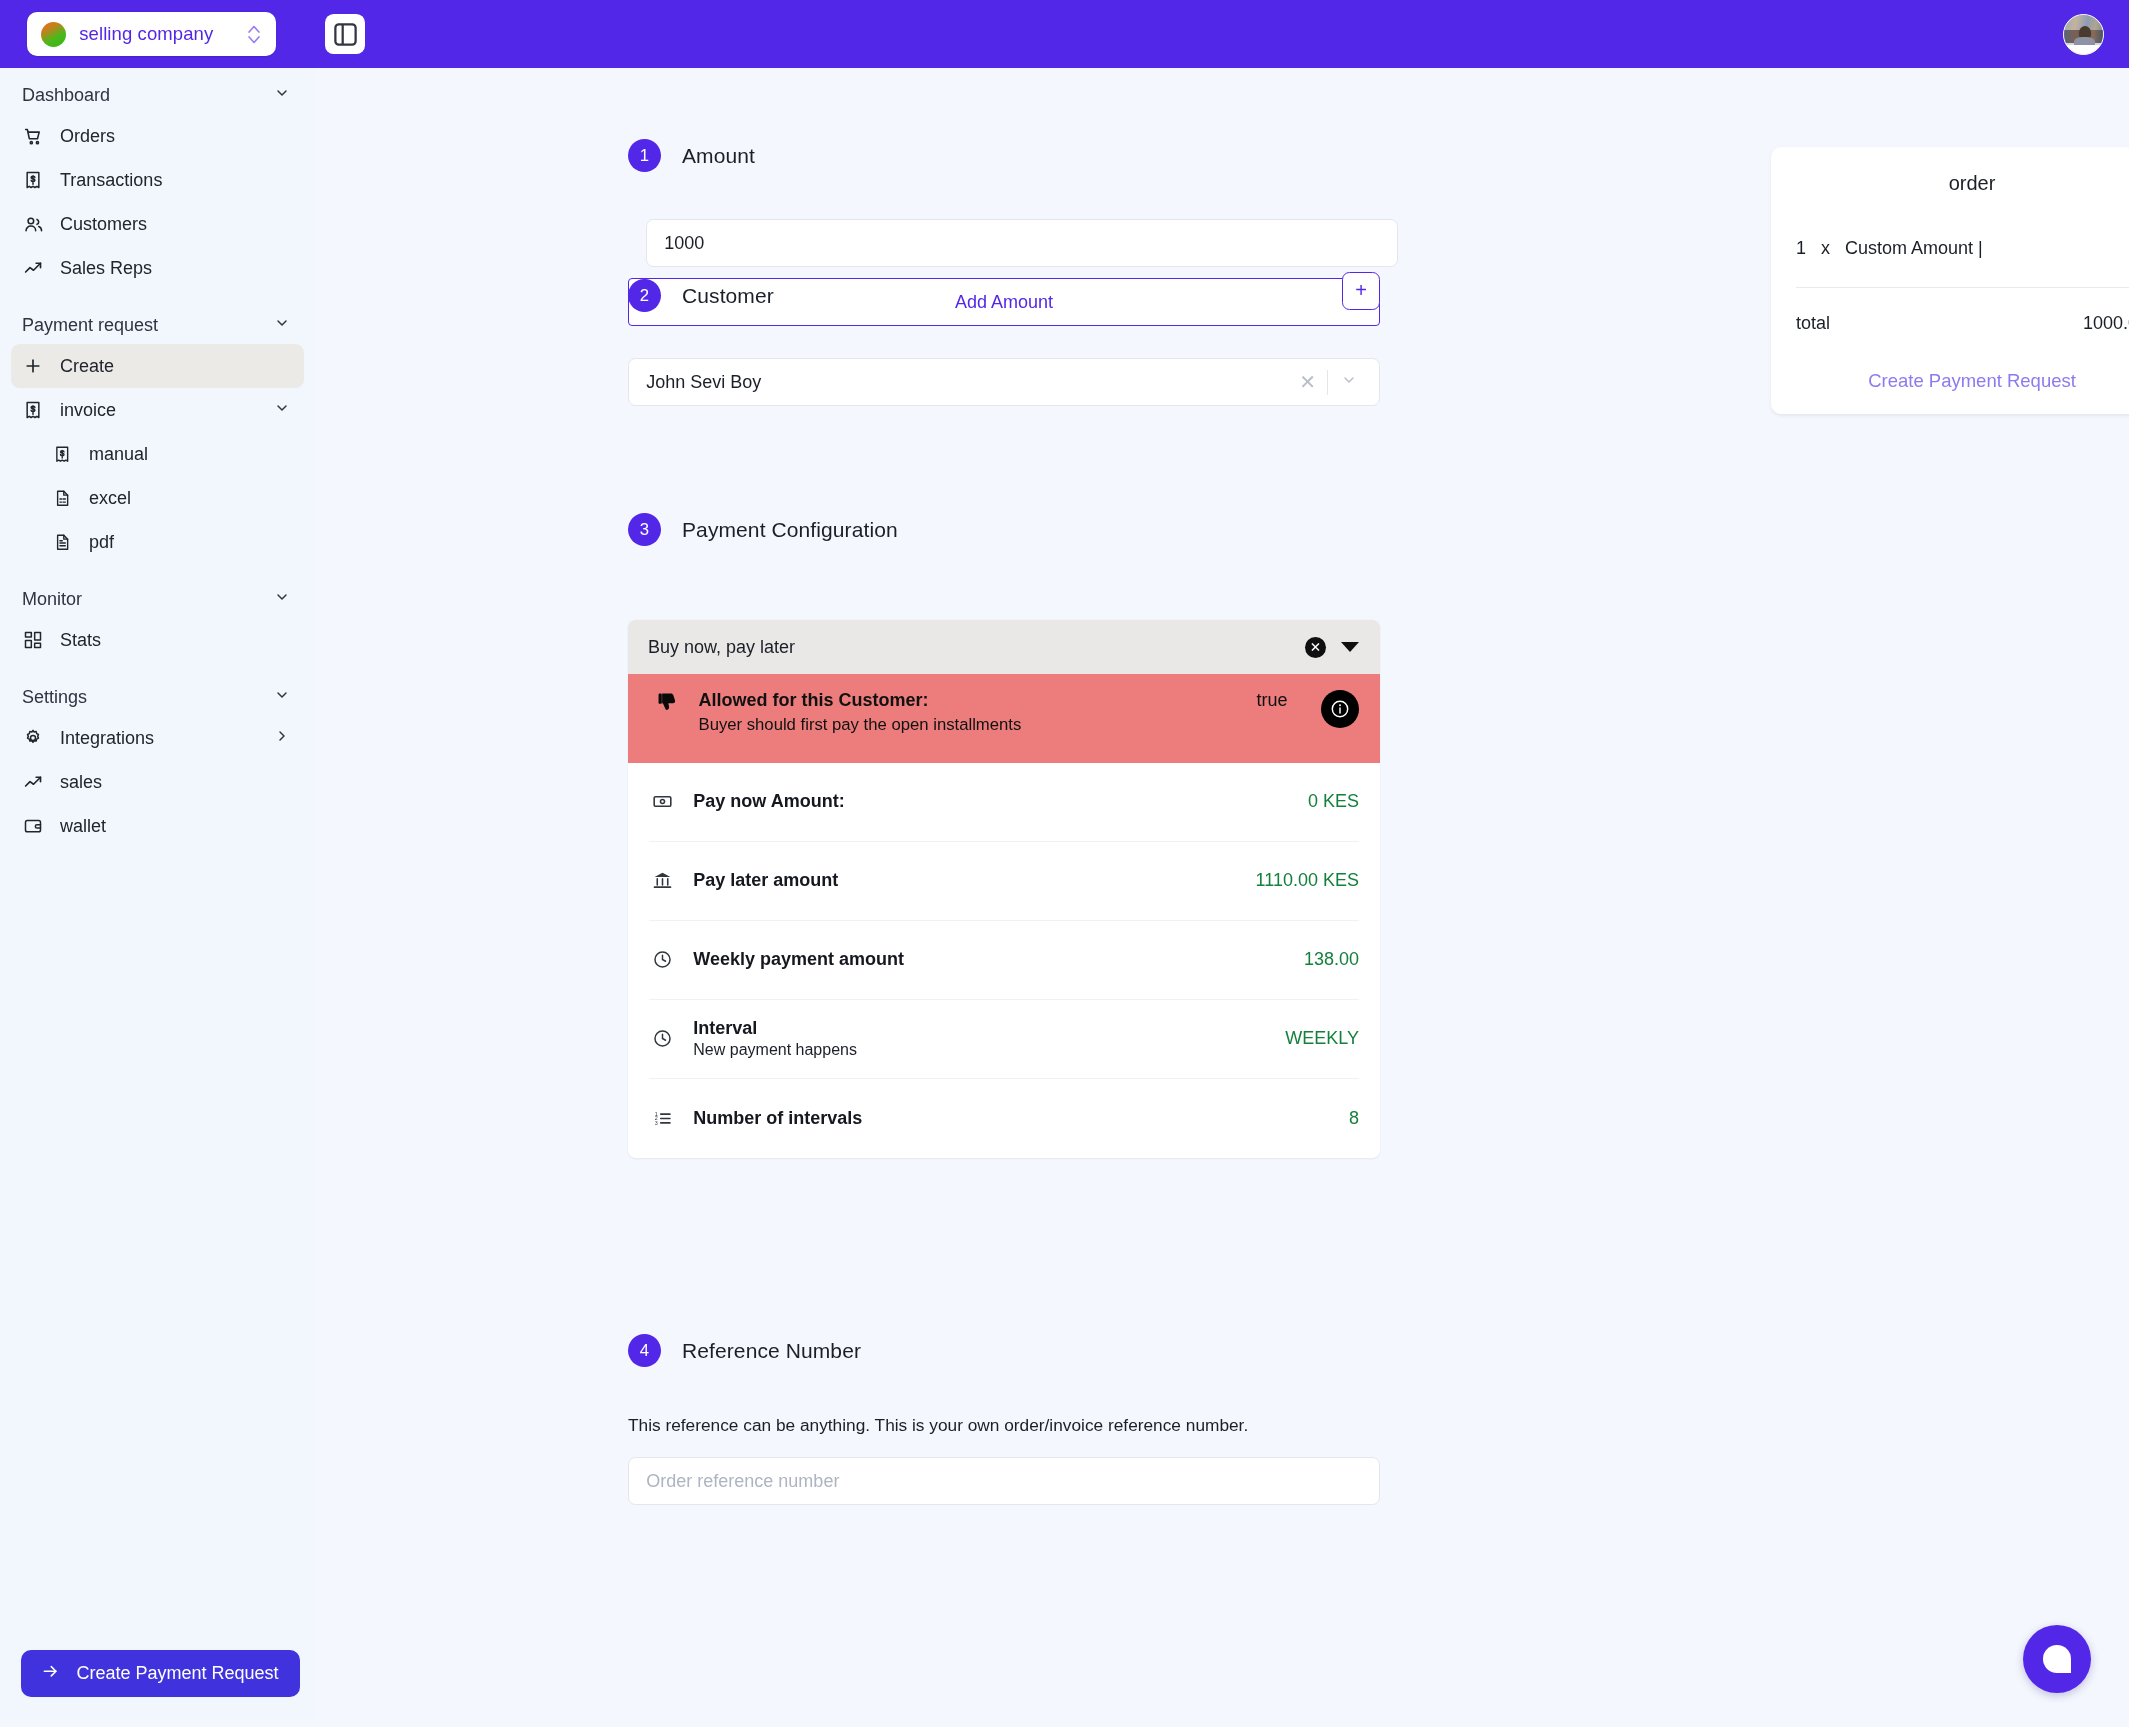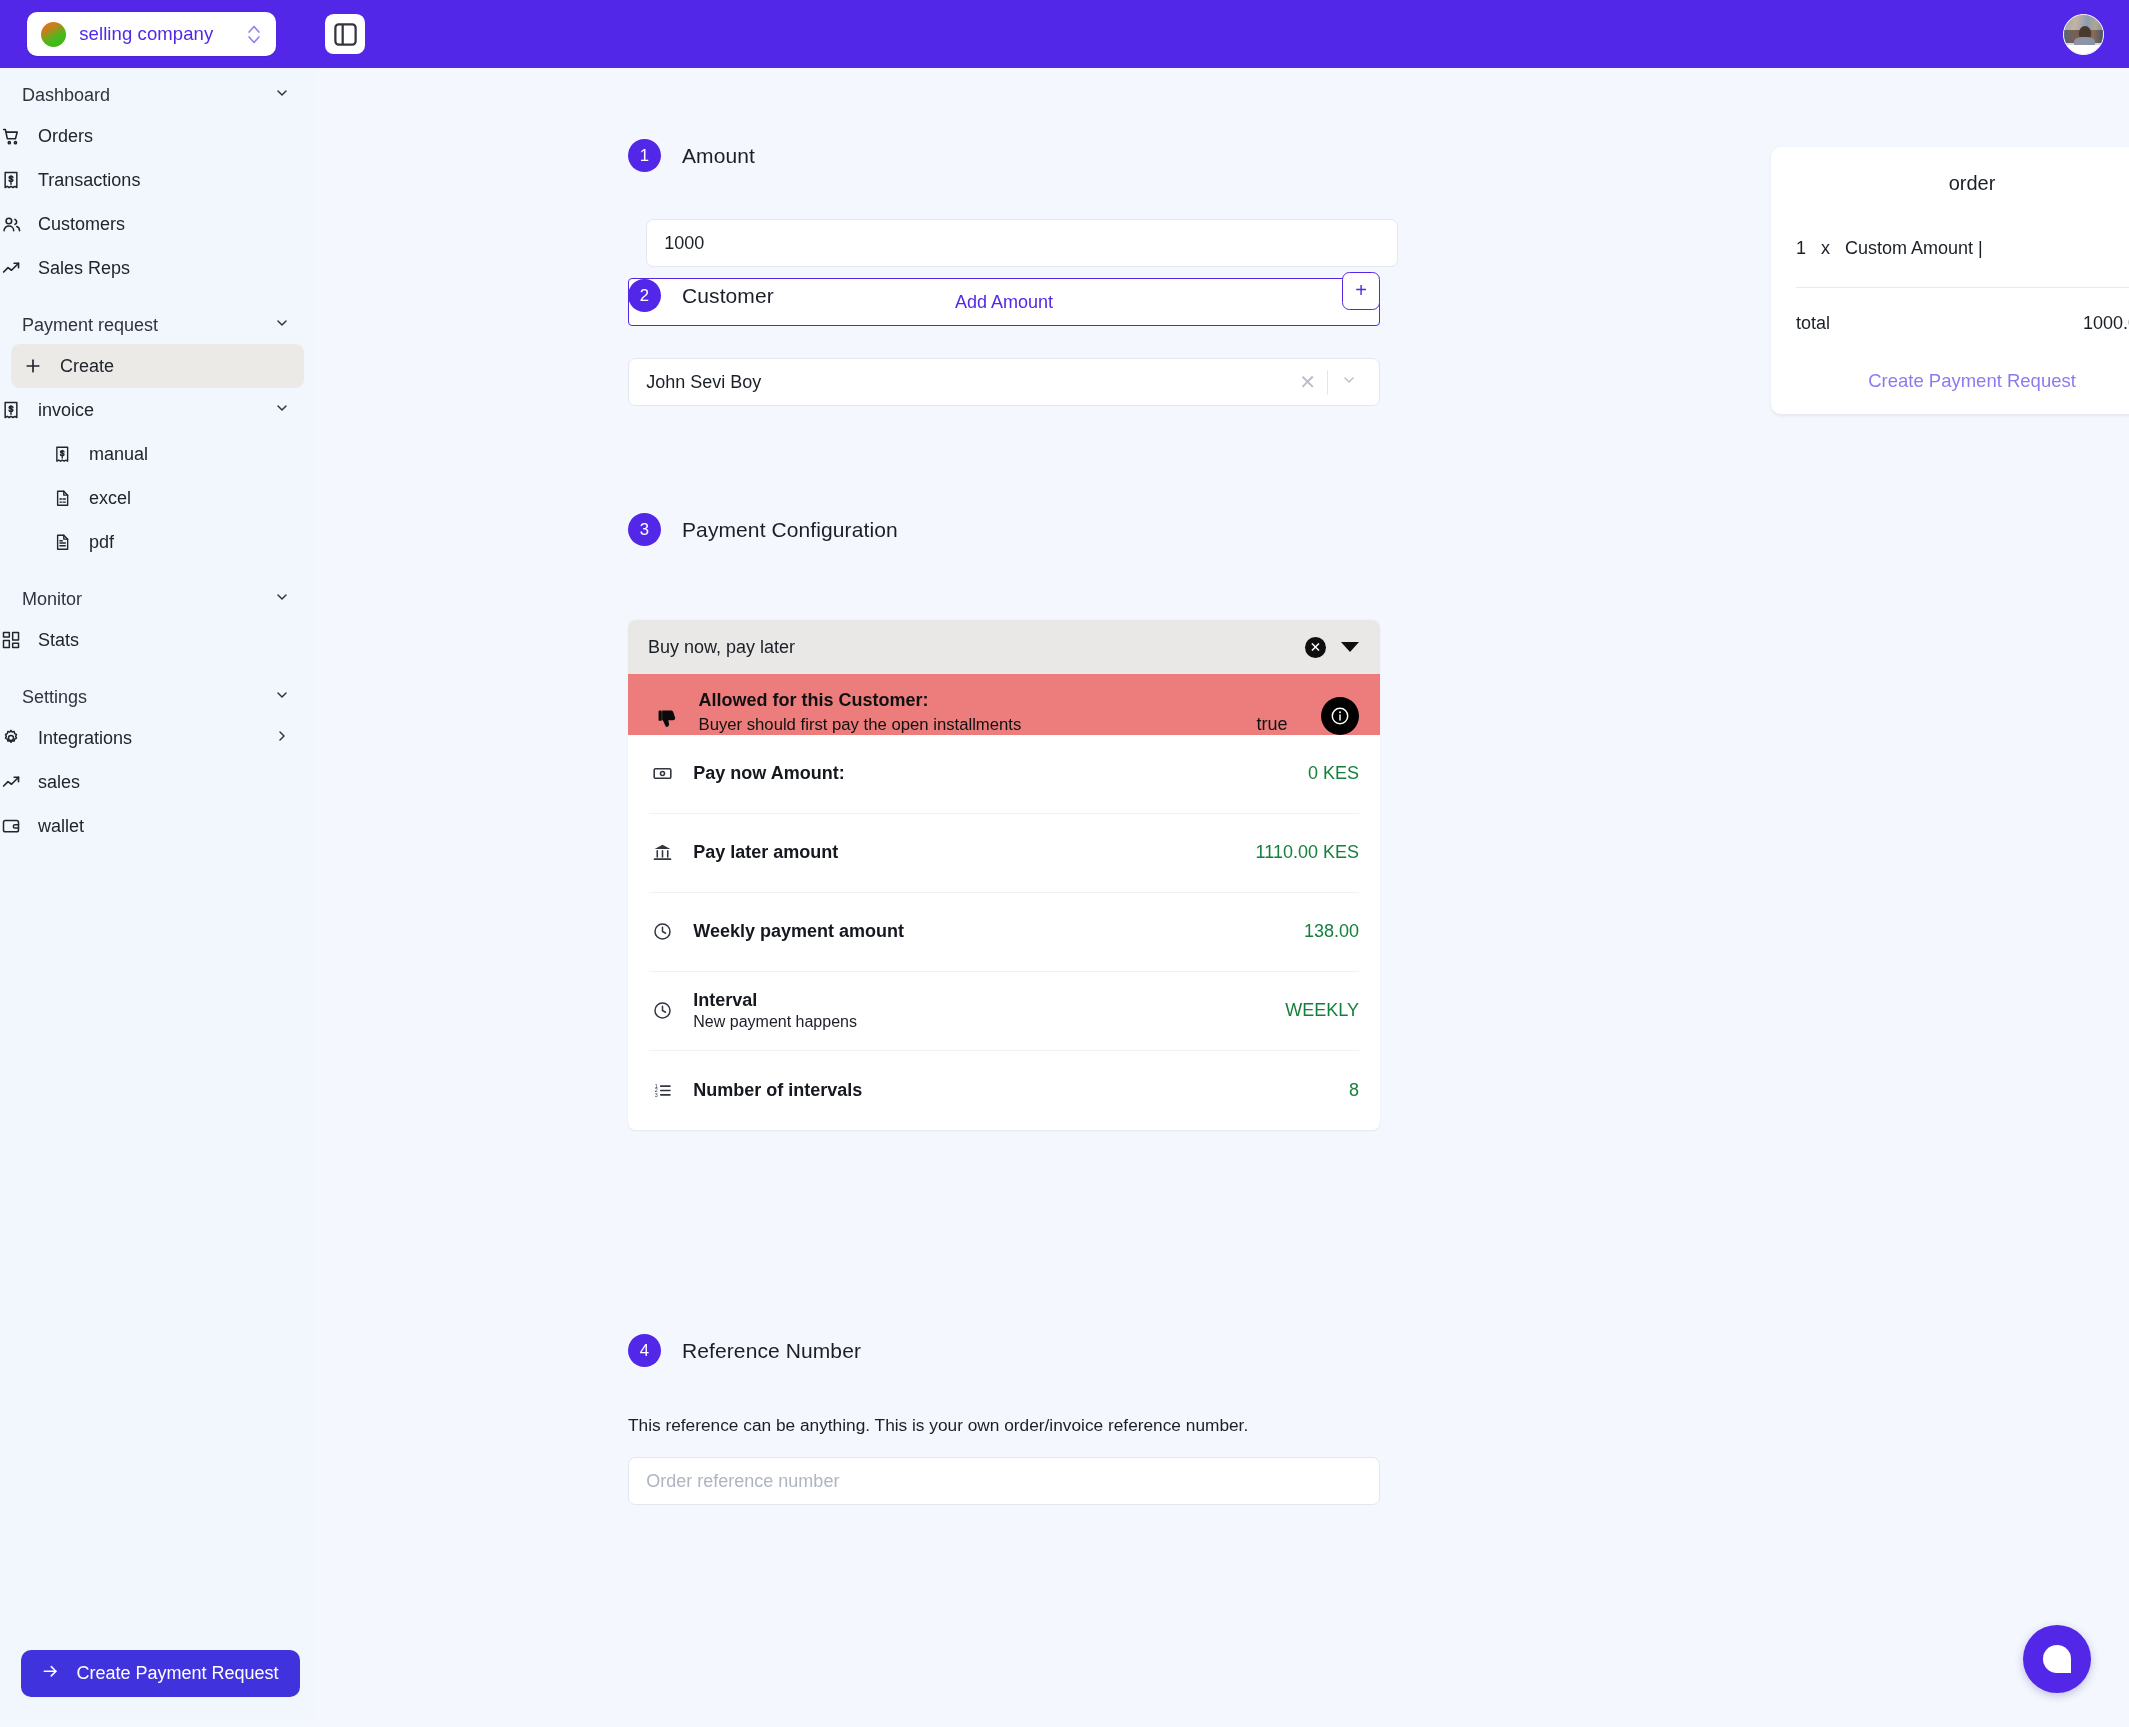--- a/index.html
+++ b/index.html
@@ -50,21 +50,21 @@
   
   .sidebar {
     position: absolute; left: 0; top: 60px; width: 315px; height: 1660px;
     background: #f2f6fd; z-index: 20;
   }
   .nav-group-head {
     display: flex; align-items: center; justify-content: space-between;
     height: 38px; padding: 0 25px 0 22px; color: #2f3440; font-size: 18px;
   }
   .nav-item {
-    display: flex; align-items: center; height: 44px; gap: 16px;
+    display: flex; align-items: center; height: 44px; padding-left: 22px; gap: 16px;
     color: #21252e; font-size: 18px; position: relative;
   }
   .nav-item.active { background: #eceae6; border-radius: 8.6px; margin: 0 11px 0 11px; padding-left: 11px; width: 293px;}
   .nav-item .ico { width: 22px; height: 22px; display: flex; align-items: center; justify-content: center; flex: none; }
   .nav-item.sub { padding-left: 51px; }
   .nav-item .chev-r { position: absolute; right: 25px; }
   .nav-item .chev-d { position: absolute; right: 25px; }
   .nav-spacer { height: 16px; }
 
   .cpr-wrap {
@@ -125,21 +125,21 @@
     border-radius: 7.4px 7.4px 0 0;
   }
   .pay-select-actions { display: flex; align-items: center; gap: 15px; }
   .x-circle {
     width: 21px; height: 21px; border-radius: 50%; background: #0f0f0f; color: #fff;
     display: flex; align-items: center; justify-content: center; font-size: 13.6px; cursor: pointer;
   }
   .caret-down { width: 0; height: 0; border-left: 9.3px solid transparent; border-right: 9.3px solid transparent; border-top: 10px solid #0f0f0f; cursor:pointer; }
 
   .alert-row {
-    background: #ED7D7D; display: flex; align-items: flex-end; padding: 16px 21px 0 26px; gap: 18.5px;
+    background: #ED7D7D; display: flex; align-items: flex-start; padding: 16px 21px 28px 26px; gap: 18.5px;
   }
   .alert-text { flex: 1; }
   .alert-title { font-size: 18px; font-weight: bold; color: #111; }
   .alert-sub { font-size: 16.7px; color: #111; margin-top: 3.7px; }
   .alert-val { font-size: 18px; color: #111; margin-right: 15px; }
   .info-circle {
     width: 38px; height: 38px; border-radius: 50%; background: #000;
     display: flex; align-items: center; justify-content: center; cursor: pointer;
   }
 

